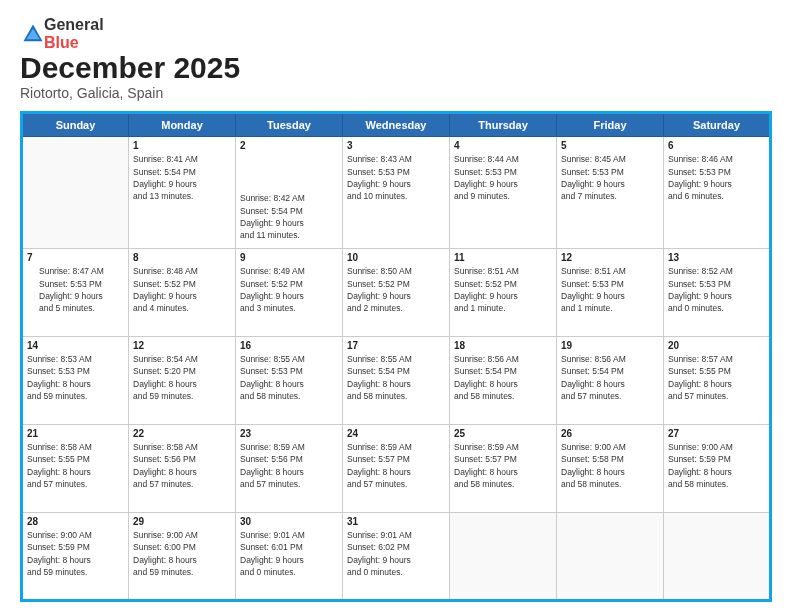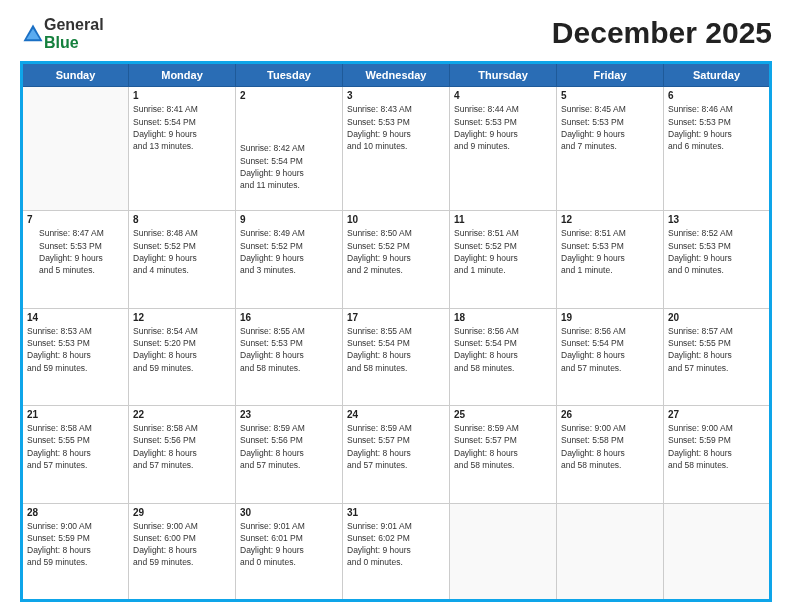--- a/index.html
+++ b/index.html
@@ -15,39 +15,40 @@
       height: 612px;
       padding: 16px 20px 10px 20px;
       display: flex;
       flex-direction: column;
     }
     .header {
       display: flex;
       justify-content: space-between;
       align-items: flex-start;
       margin-bottom: 10px;
+      flex-direction: column;
     }
     .logo {
       display: flex;
       align-items: center;
     }
     .logo-text {
       display: flex;
       flex-direction: column;
       line-height: 1.1;
     }
     .logo-general {
       font-size: 16px;
       font-weight: bold;
       color: #333;
     }
     .logo-blue {
       font-size: 16px;
       font-weight: bold;
-      color: #15803d;
+      color: #ef4444;
     }
     .logo-icon {
       width: 22px;
       height: 22px;
       margin-left: 2px;
     }
     .title-block {
     }
     .month-title {
       font-size: 30px;
@@ -111,20 +112,21 @@
         <polygon points="15,2 28,25 2,25" fill="#1a6fc4"></polygon>
         <polygon points="15,8 24,22 6,22" fill="#5aabf0"></polygon>
       </svg>
       <div class="logo-text">
         <span class="logo-general">General</span>
         <span class="logo-blue">Blue</span>
       </div>
     </div>
     <div class="title-block">
       <div class="month-title">December 2025</div>
+      <div class="location">Riotorto, Galicia, Spain</div>
     </div>
   </div>
 
   <table class="calendar">
     <thead>
       <tr>
       <th>Sunday</th>
           <th>Monday</th>
           <th>Tuesday</th>
           <th>Wednesday</th>

